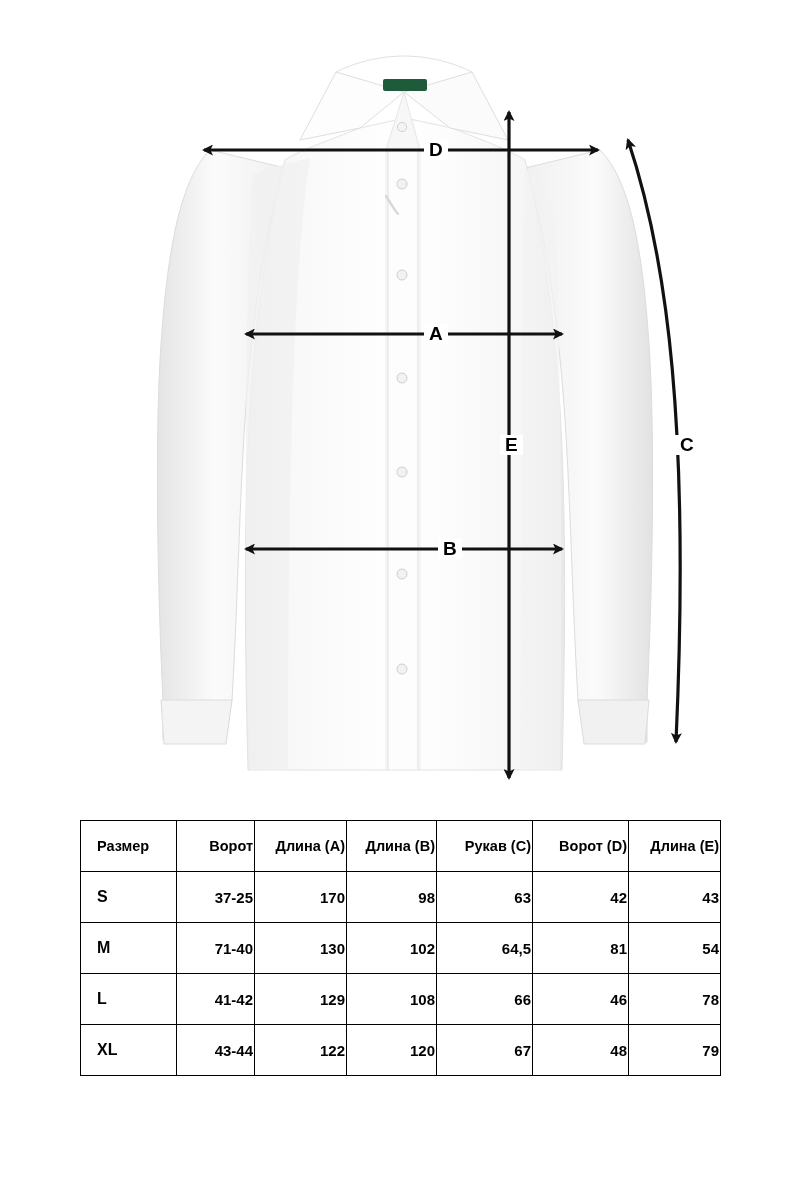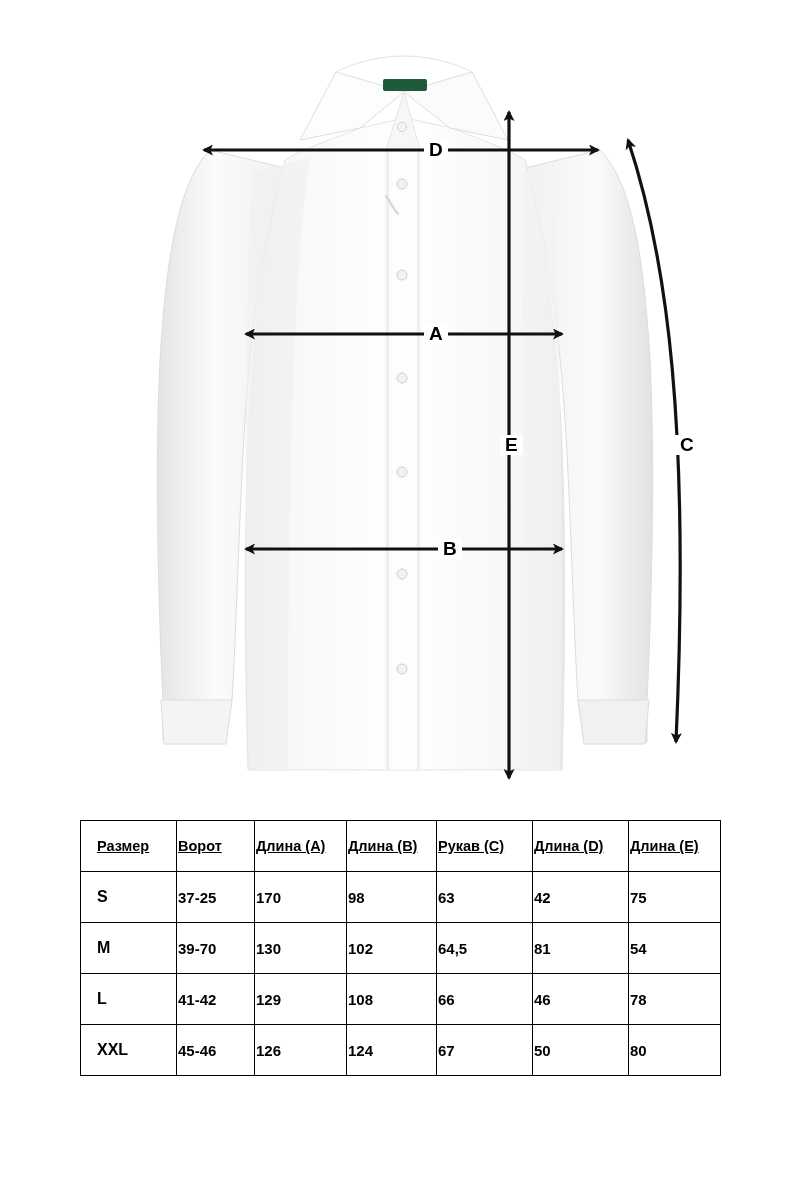--- a/index.html
+++ b/index.html
@@ -51,33 +51,32 @@
     border-collapse: collapse;
     width: 640px;
     table-layout: fixed;
   }
   table.size-table th,
   table.size-table td {
     border: 1px solid #000000;
     height: 48px;
     font-size: 15px;
     font-weight: bold;
-    text-align: left;
+    text-align: right;
     vertical-align: middle;
     font-family: "Liberation Sans", sans-serif;
     color: #000;
   }
   table.size-table th:first-child,
   table.size-table td:first-child {
     text-align: left;
     padding-left: 16px;
   }
   table.size-table th {
     font-size: 14.5px;
-    text-decoration: underline;
   }
   table.size-table td.size-name {
     font-size: 16px;
   }
   col.c0 { width: 96px; }
   col.c1 { width: 78px; }
   col.c2 { width: 92px; }
   col.c3 { width: 90px; }
   col.c4 { width: 96px; }
   col.c5 { width: 96px; }
@@ -185,56 +184,56 @@
         <col class="c5">
         <col class="c6">
     </colgroup>
     <thead>
       <tr>
         <th>Размер</th>
         <th>Ворот</th>
         <th>Длина (A)</th>
         <th>Длина (B)</th>
         <th>Рукав (C)</th>
-        <th>Длина (D)</th>
+        <th>Ворот (D)</th>
         <th>Длина (E)</th>
       </tr>
     </thead>
     <tbody>
       <tr>
         <td class="size-name">S</td>
         <td>37-25</td>
         <td>170</td>
         <td>98</td>
         <td>63</td>
         <td>42</td>
-        <td>75</td>
+        <td>43</td>
       </tr>
       <tr>
         <td class="size-name">M</td>
-        <td>39-70</td>
+        <td>71-40</td>
         <td>130</td>
         <td>102</td>
         <td>64,5</td>
         <td>81</td>
         <td>54</td>
       </tr>
       <tr>
         <td class="size-name">L</td>
         <td>41-42</td>
         <td>129</td>
         <td>108</td>
         <td>66</td>
         <td>46</td>
         <td>78</td>
       </tr>
       <tr>
-        <td class="size-name">XXL</td>
-        <td>45-46</td>
-        <td>126</td>
-        <td>124</td>
+        <td class="size-name">XL</td>
+        <td>43-44</td>
+        <td>122</td>
+        <td>120</td>
         <td>67</td>
-        <td>50</td>
-        <td>80</td>
+        <td>48</td>
+        <td>79</td>
       </tr>
     </tbody>
   </table>
 </div>
 
 </body></html>

